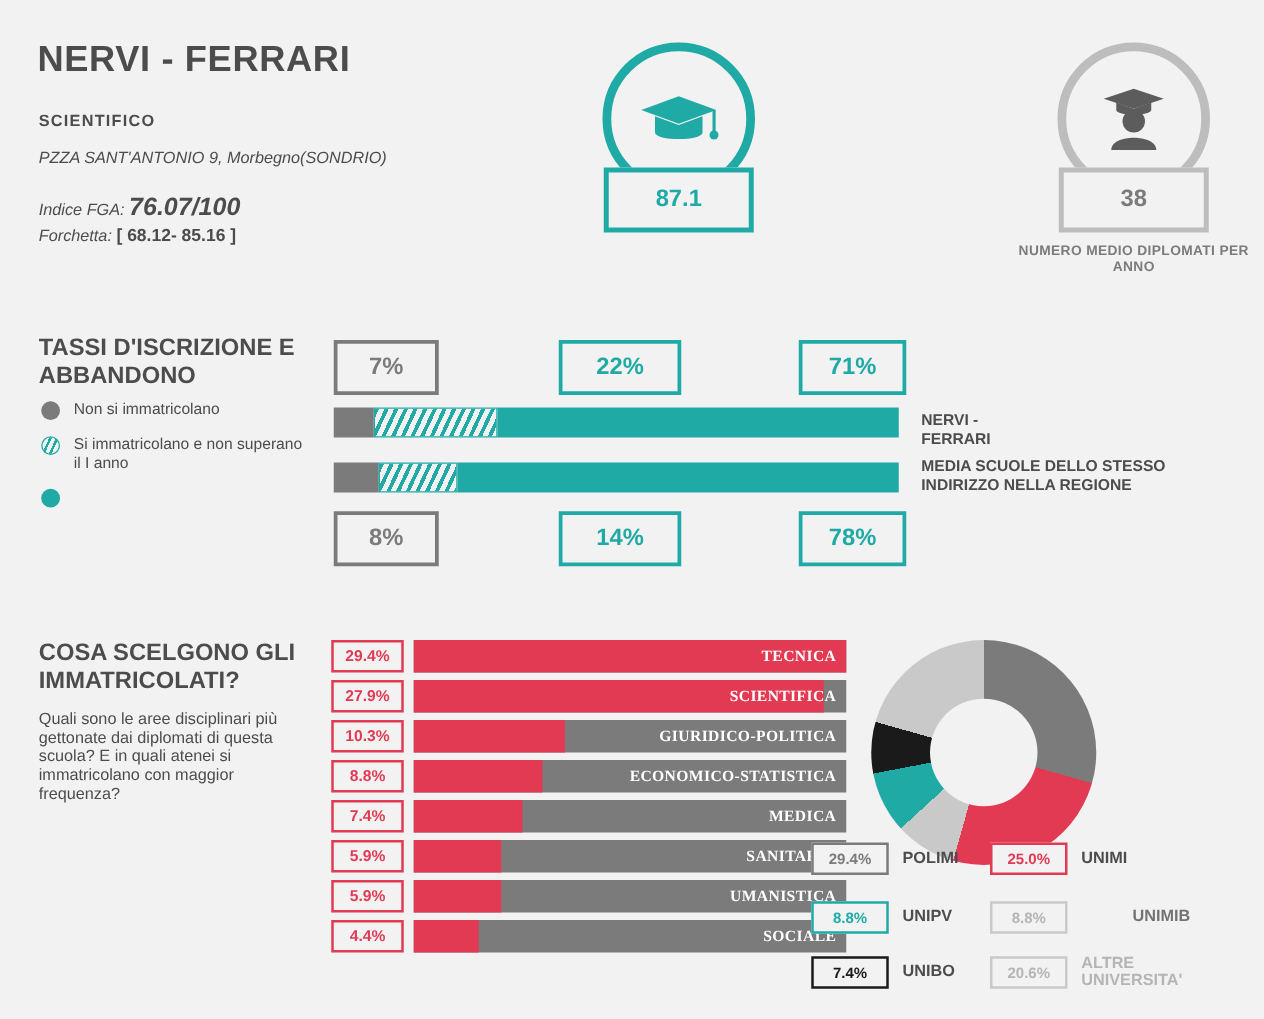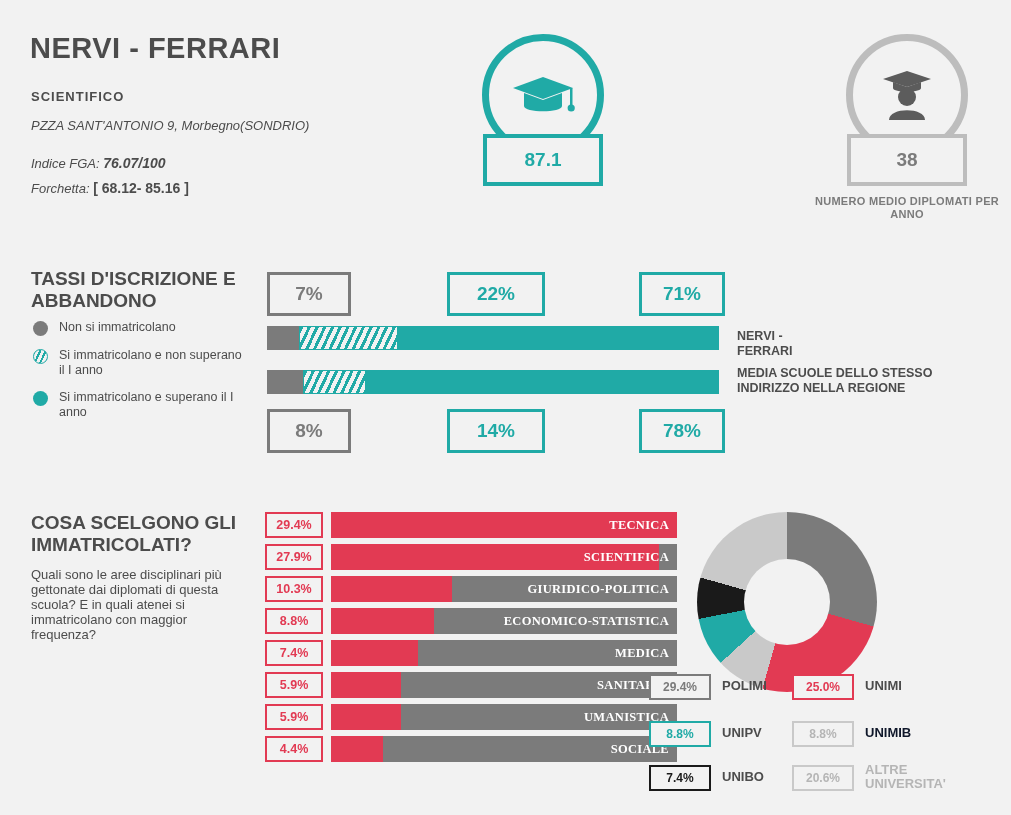--- a/index.html
+++ b/index.html
@@ -22,21 +22,21 @@
     position:absolute;left:31px;top:89px;
     font-size:13px;font-weight:bold;color:#4c4c4c;letter-spacing:1px;
   }
   .school-address{
     position:absolute;left:31px;top:118px;
     font-size:13px;font-style:italic;color:#4c4c4c;
   }
   .fga-line{
     position:absolute;left:31px;top:155px;font-size:13px;font-style:italic;color:#4c4c4c;
   }
-  .fga-line b{font-size:14px;font-style:italic;}
+  .fga-line b{font-size:20px;font-style:italic;}
   .fork-line{
     position:absolute;left:31px;top:180px;font-size:13px;font-style:italic;color:#4c4c4c;
   }
   .fork-line b{font-style:normal;font-size:14px;}
 
   
   .kpi{position:absolute;top:34px;width:200px;text-align:center;}
   .kpi .circle{
     width:108px;height:108px;border-radius:50%;
     border:7px solid #bdbdbd;background:#f2f2f2;
@@ -184,21 +184,20 @@
     <div class="row">
       <div class="dot" style="background:#7b7b7b;"></div>
       <div class="txt">Non si immatricolano</div>
     </div>
     <div class="row">
       <div class="dot" style="background:repeating-linear-gradient(115deg,#20aaa6 0 2px,#f2f2f2 2px 5px);border:1px solid #20aaa6;box-sizing:border-box;"></div>
       <div class="txt">Si immatricolano e non superano il I anno</div>
     </div>
     <div class="row">
       <div class="dot" style="background:#20aaa6;"></div>
-      <div class="txt">Si immatricolano e superano il I anno</div>
     </div>
   </div>
 
   <div class="pctbox" style="left:267px;top:272px;width:78px;">7%</div>
   <div class="pctbox teal" style="left:447px;top:272px;width:92px;">22%</div>
   <div class="pctbox teal" style="left:639px;top:272px;width:80px;">71%</div>
 
   <div class="bar" style="left:267px;top:326px;width:452px;">
     <div class="seg-grey" style="width:32px;"></div>
     <div class="seg-hatch" style="width:99px;"></div>
@@ -290,21 +289,21 @@
   <div class="unibox" style="left:649px;top:674px;border-color:#7b7b7b;color:#7b7b7b;">29.4%</div>
   <div class="uniname" style="left:722px;top:679px;color:#4c4c4c;">POLIMI</div>
 
   <div class="unibox" style="left:792px;top:674px;border-color:#e23a53;color:#e23a53;">25.0%</div>
   <div class="uniname" style="left:865px;top:679px;color:#4c4c4c;">UNIMI</div>
 
   <div class="unibox" style="left:649px;top:721px;border-color:#20aaa6;color:#20aaa6;">8.8%</div>
   <div class="uniname" style="left:722px;top:726px;color:#4c4c4c;">UNIPV</div>
 
   <div class="unibox" style="left:792px;top:721px;border-color:#c9c9c9;color:#b5b5b5;">8.8%</div>
-  <div class="uniname" style="left:865px;top:726px;color:#0f172a;">UNIMIB</div>
+  <div class="uniname" style="left:906px;top:726px;color:#737373;">UNIMIB</div>
 
   <div class="unibox" style="left:649px;top:765px;border-color:#1a1a1a;color:#1a1a1a;">7.4%</div>
   <div class="uniname" style="left:722px;top:770px;color:#4c4c4c;">UNIBO</div>
 
   <div class="unibox" style="left:792px;top:765px;border-color:#c9c9c9;color:#b5b5b5;">20.6%</div>
   <div class="uniname" style="left:865px;top:763px;width:110px;color:#b5b5b5;">ALTRE UNIVERSITA'</div>
 
 </div>
 
 </body></html>

